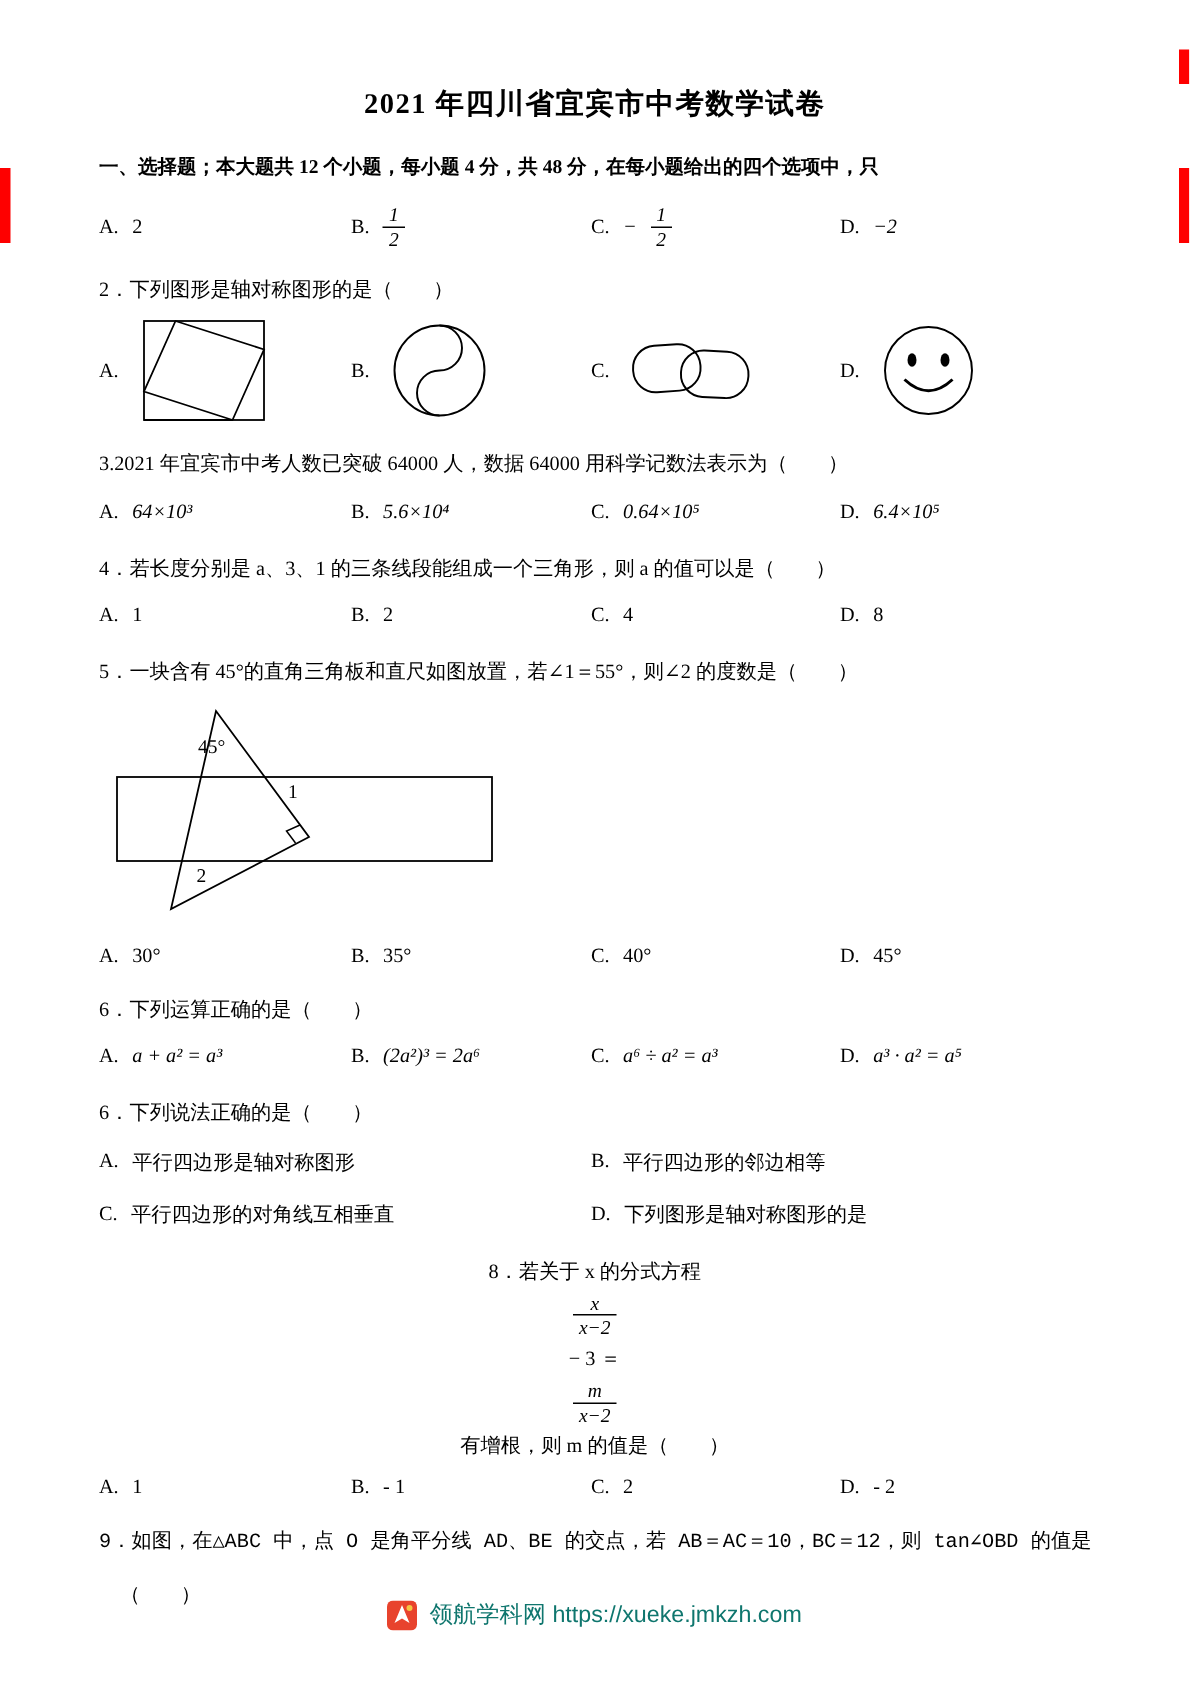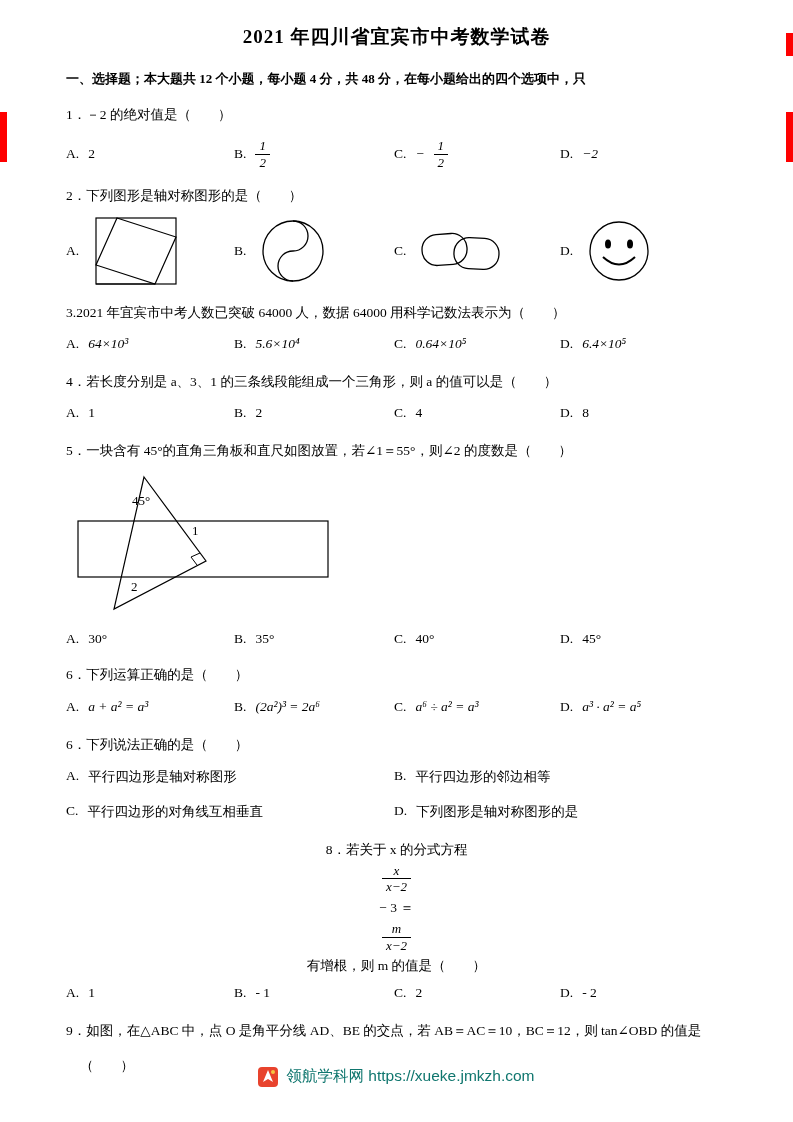--- a/index.html
+++ b/index.html
@@ -3,21 +3,21 @@
 <meta charset="utf-8">
 <style>
   * { margin:0; padding:0; box-sizing:border-box; }
   html,body { background:#fff; }
   body {
     width:793px; height:1122px;
     font-family:"Liberation Serif","DejaVu Serif",serif;
     color:#000;
   }
   .page { position:relative; width:793px; height:1122px; overflow:hidden; background:#fff; }
-  .content { padding:24px 66px 0 66px; }
+  .content { padding:24px 66px 0 66px;margin-top:32px; }
 
   .title { text-align:center; font-size:19px; font-weight:bold; letter-spacing:1px; }
 
   .section-header { margin-top:18px; font-size:13px; font-weight:bold; line-height:1.7; white-space:nowrap; }
 
   .stem { font-size:13.5px; line-height:1.5; }
   .q { }
   .m-t-15 { margin-top:15px; } .m-t-14 { margin-top:14px; } .m-t-16 { margin-top:16px; }
   .m-t-18 { margin-top:18px; }
 
@@ -43,21 +43,21 @@
   .figures svg { display:block; }
 
   .q5-figure { margin-top:8px; margin-left:8px; }
 
   .options-2col { display:flex; margin-top:13px; font-size:13.5px; }
   .options-2col .opt2 { display:flex; align-items:flex-start; gap:9px; width:328px; }
   .options-2col .opt2:nth-child(2) { flex:1; }
 
   .mathline { display:flex; align-items:center; gap:5px; margin-top:20px; font-size:13.5px; min-height:40px;flex-direction:column; }
 
-  .nowrap { white-space:nowrap; }
+  .nowrap { white-space:nowrap;font-family:Liberation Mono, monospace; }
   .indent { margin-left:14px; }
 
   .red-mark { position:absolute; background:#fe0000; width:7px; }
   .red-mark.left-mid { left:0; top:112px; height:50px; }
   .red-mark.right-top { right:0; top:33px; height:23px; }
   .red-mark.right-mid { right:0; top:112px; height:50px; }
 
   .footer { position:absolute; left:0; top:1066px; width:100%; display:flex; justify-content:center; align-items:center; gap:8px; }
   .footer .footer-text { color:#0f766e; font-size:15.5px; text-decoration:none; font-family:"Liberation Sans","DejaVu Sans",sans-serif; }
   .footer .logo { display:inline-flex; }
@@ -75,21 +75,20 @@
 
   <div class="content">
 
     <h1 class="title">2021 年四川省宜宾市中考数学试卷</h1>
 
     <div class="section-header">
       <div>一、选择题；本大题共 12 个小题，每小题 4 分，共 48 分，在每小题给出的四个选项中，只</div>
     </div>
 
     <div class="q">
-      <div class="stem m-t-15">1．－2 的绝对值是（　　）</div>
       <div class="options tall">
         <div class="opt">
           <span>A.</span>
           <span class="val">2</span>
         </div>
         <div class="opt">
           <span>B.</span>
           <span class="frac">
             <span class="num">1</span>
             <span class="den">2</span>

